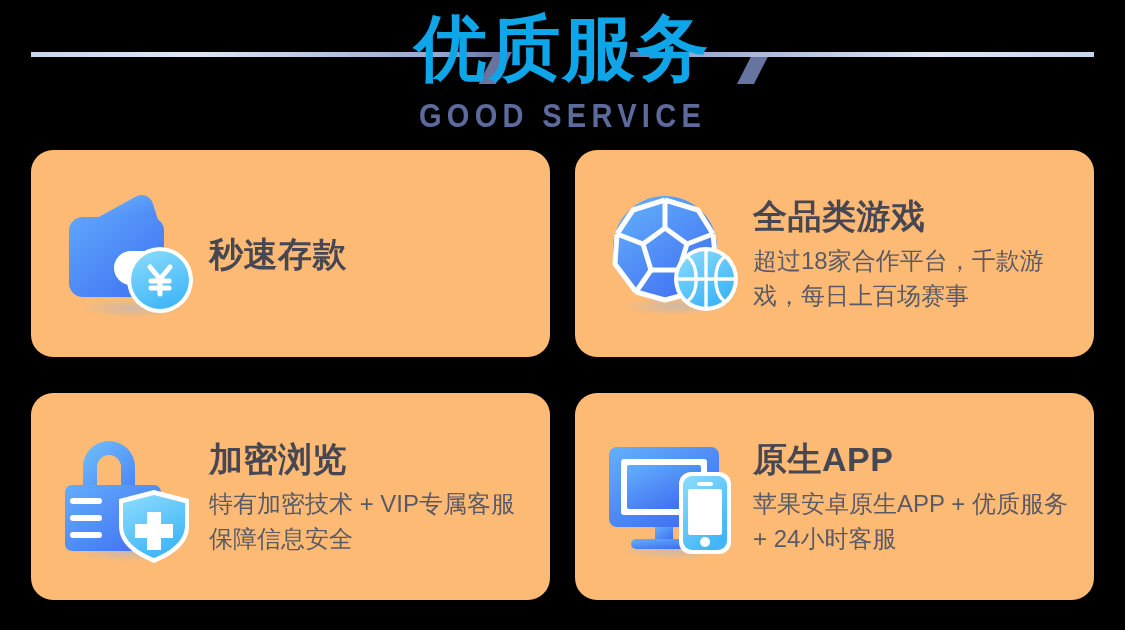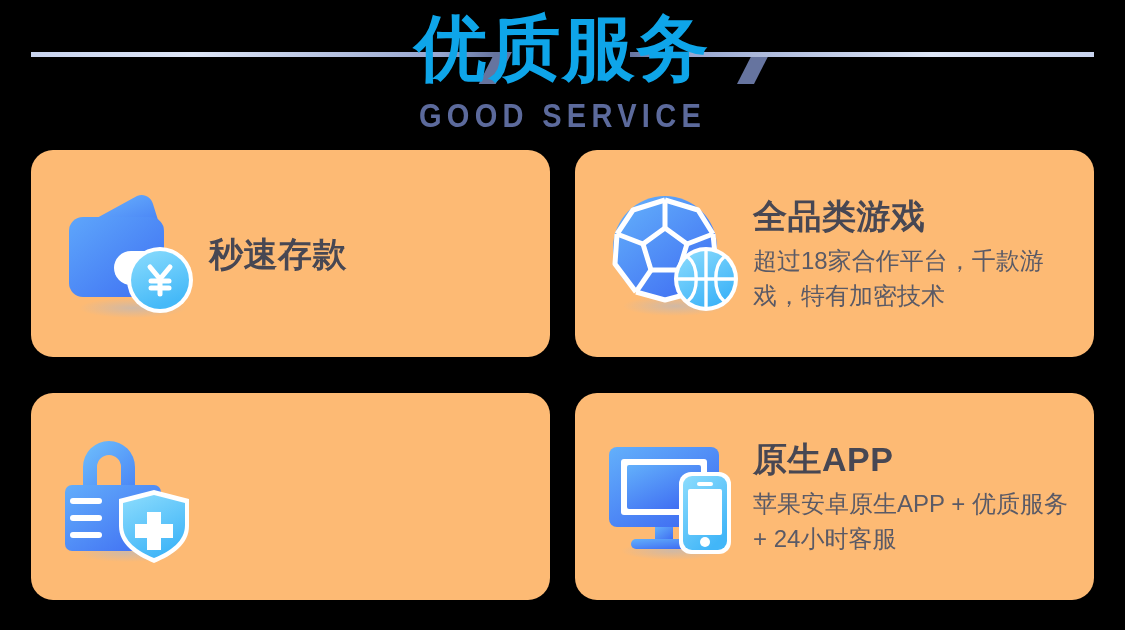--- a/index.html
+++ b/index.html
@@ -205,21 +205,21 @@
           <g fill="none" stroke="#ffffff" stroke-width="3.4">
             <path d="M103 67 L103 123"></path>
             <path d="M75 95 L131 95"></path>
             <path d="M85 73 C96 82 96 108 85 117"></path>
             <path d="M121 73 C110 82 110 108 121 117"></path>
           </g>
         </svg>
       </div>
       <div class="card-text">
         <div class="card-title">全品类游戏</div>
-        <div class="card-sub wide">超过18家合作平台，千款游戏，特有加密技术</div>
+        <div class="card-sub wide">超过18家合作平台，千款游戏，每日上百场赛事</div>
       </div>
     </div>
 
     <div class="card">
       <div class="card-icon">
         <svg width="140" height="140" viewBox="0 0 140 140">
           <defs>
             <linearGradient id="lg" x1="0" y1="0" x2="1" y2="1">
               <stop offset="0" stop-color="#63AEFB"></stop>
               <stop offset="1" stop-color="#3E6BF2"></stop>
@@ -242,20 +242,24 @@
           <rect x="6" y="58" width="96" height="66" rx="7" fill="url(#lg)"></rect>
           <g stroke="#ffffff" stroke-width="6" stroke-linecap="round">
             <path d="M14 74 H40"></path>
             <path d="M14 91 H40"></path>
             <path d="M14 108 H40"></path>
           </g>
           <path d="M95 63 L130 72 V99 c0 18 -16 29 -35 37 c-19 -8 -35 -19 -35 -37 V72 Z" fill="#ffffff"></path>
           <path d="M95 68 L126 76 V98 c0 16 -14 26 -31 33 c-17 -7 -31 -17 -31 -33 V76 Z" fill="url(#shd)"></path>
           <path d="M88 85 h14 v12 h12 v14 h-12 v12 h-14 v-12 h-12 v-14 h12 Z" fill="#ffffff"></path>
         </svg>
+      </div>
+      <div class="card-text">
+        <div class="card-title">加密浏览</div>
+        <div class="card-sub wide">特有加密技术 + VIP专属客服保障信息安全</div>
       </div>
     </div>
 
     <div class="card">
       <div class="card-icon">
         <svg width="140" height="140" viewBox="0 0 140 140">
           <defs>
             <linearGradient id="mg" x1="0" y1="0" x2="0.8" y2="1">
               <stop offset="0" stop-color="#63B0FB"></stop>
               <stop offset="1" stop-color="#3E6BF2"></stop>

